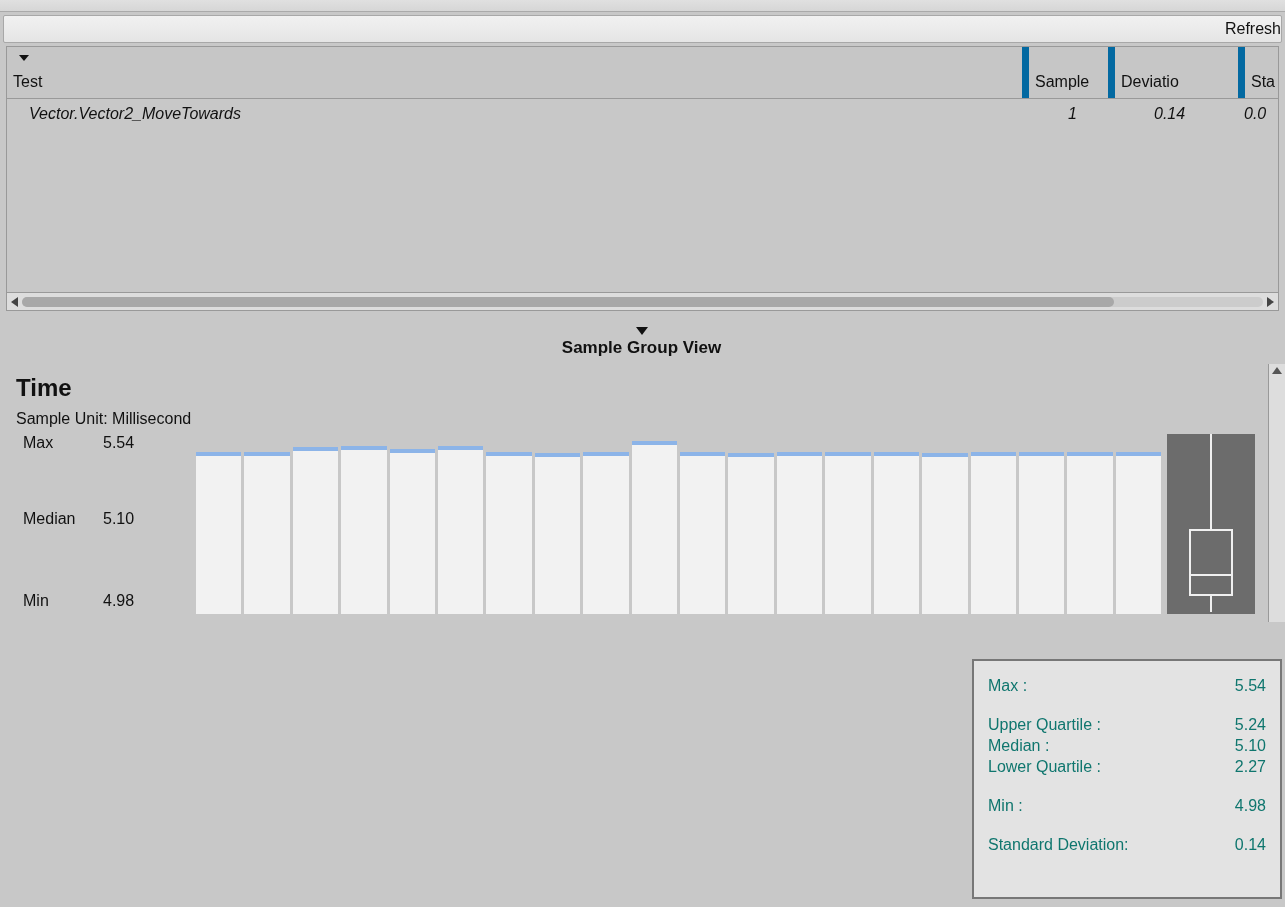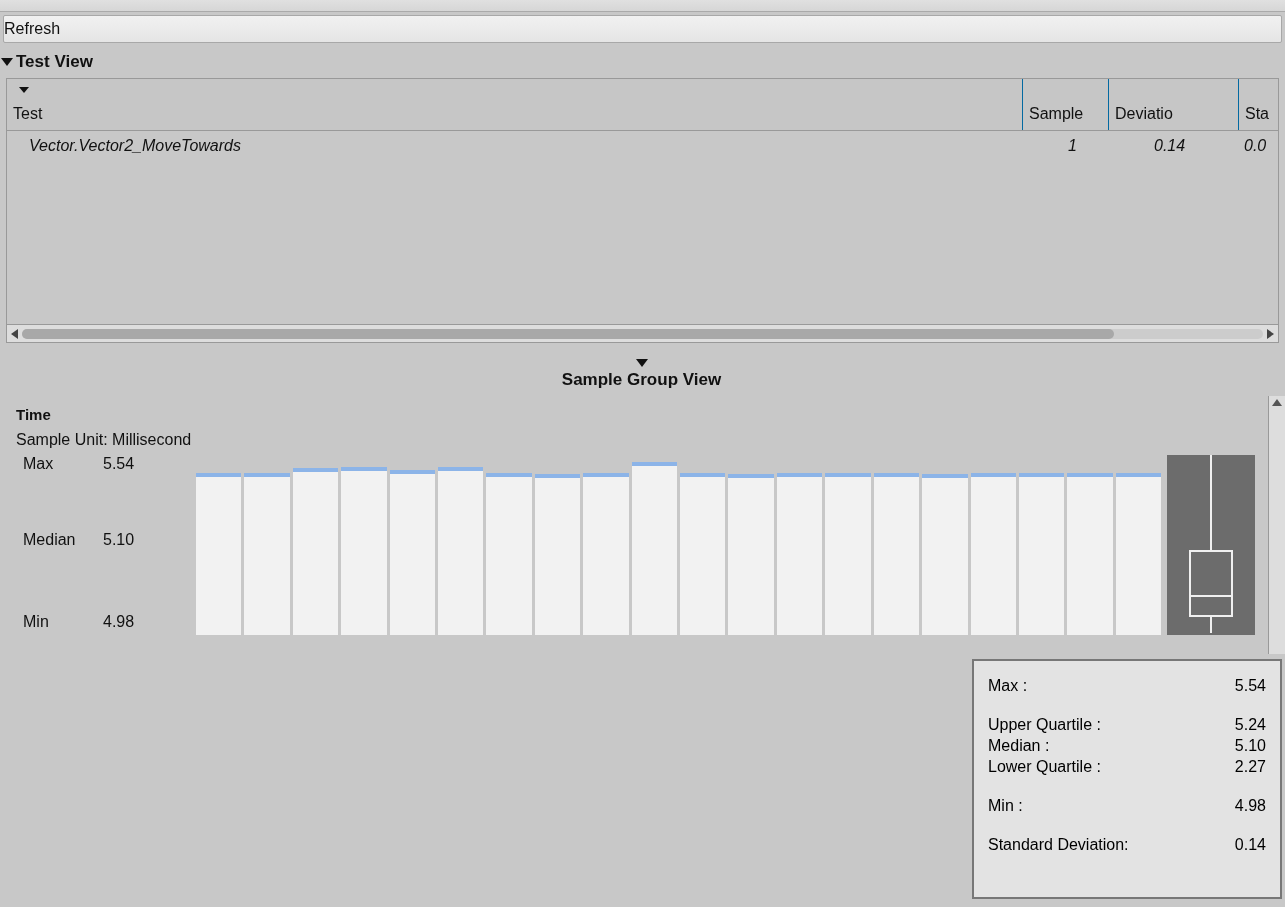--- a/index.html
+++ b/index.html
@@ -25,21 +25,21 @@
 }
 .refresh-bar {
   padding: 3px;
 }
 .refresh-btn {
   width: 100%;
   height: 28px;
   background: linear-gradient(#f1f1f1, #e5e5e5);
   border: 1px solid #a8a8a8;
   border-radius: 2px;
-  text-align: left;
+  text-align: right;
   line-height: 26px;
   font-size: 16px;
   cursor: pointer;
 }
 .section-header {
   display: flex;
   align-items: center;
   gap: 3px;
   font-weight: bold;
   font-size: 17px;
@@ -68,21 +68,21 @@
   height: 52px;
   align-items: stretch;
   position: relative;
 }
 .th {
   padding: 26px 6px 6px 6px;
   font-size: 16px;
   color: #111;
   white-space: nowrap;
   overflow: hidden;
-  border-left: 1px solid #0369a1;
+  border-left: 7px solid #0369a1;
 }
 .th.name {
   flex: 1 1 auto;
   border-left: none;
   position: relative;
 }
 .th.name .mini-tri {
   position: absolute;
   top: 8px;
   left: 12px;
@@ -163,21 +163,21 @@
   margin: 3px auto;
 }
 .sgp-inner {
   padding: 10px 12px 8px 4px;
   margin-right: 12px;
   display: flex;
   flex-direction: column;
 }
 .sgp-title {
   font-weight: bold;
-  font-size: 15px;
+  font-size: 24px;
   margin-bottom: 8px;
   margin-left: 6px;
 }
 .sgp-subtitle {
   font-size: 16px;
   margin-bottom: 6px;
   margin-left: 6px;
 }
 .chart-area {
   display: flex;
@@ -249,43 +249,39 @@
 .tooltip {
   position: absolute;
   left: 972px;
   top: 659px;
   width: 310px;
   height: 240px;
   background: #e3e3e3;
   border: 2px solid #777;
   padding: 16px 14px;
   font-size: 16px;
-  color: #000000;
+  color: #0f766e;
 }
 .tooltip-row {
   display: flex;
   justify-content: space-between;
   margin-bottom: 3px;
 }
 .tooltip-gap { height: 18px; }
 </style>
 </head>
 <body>
 
 <div class="window">
   <div class="top-strip"></div>
 
   <div class="refresh-bar">
     <div class="refresh-btn">Refresh</div>
   </div>
 
-  <div class="section-header">
-    <span class="tri"></span>
-    <span>Test View</span>
-  </div>
 
   <div class="table-wrap">
     <div class="thead">
       <div class="th name">
         <span class="mini-tri"></span>
         <span>Test</span>
       </div>
       <div class="th sample">Sample</div>
       <div class="th dev">Deviatio</div>
       <div class="th star">Sta</div>

